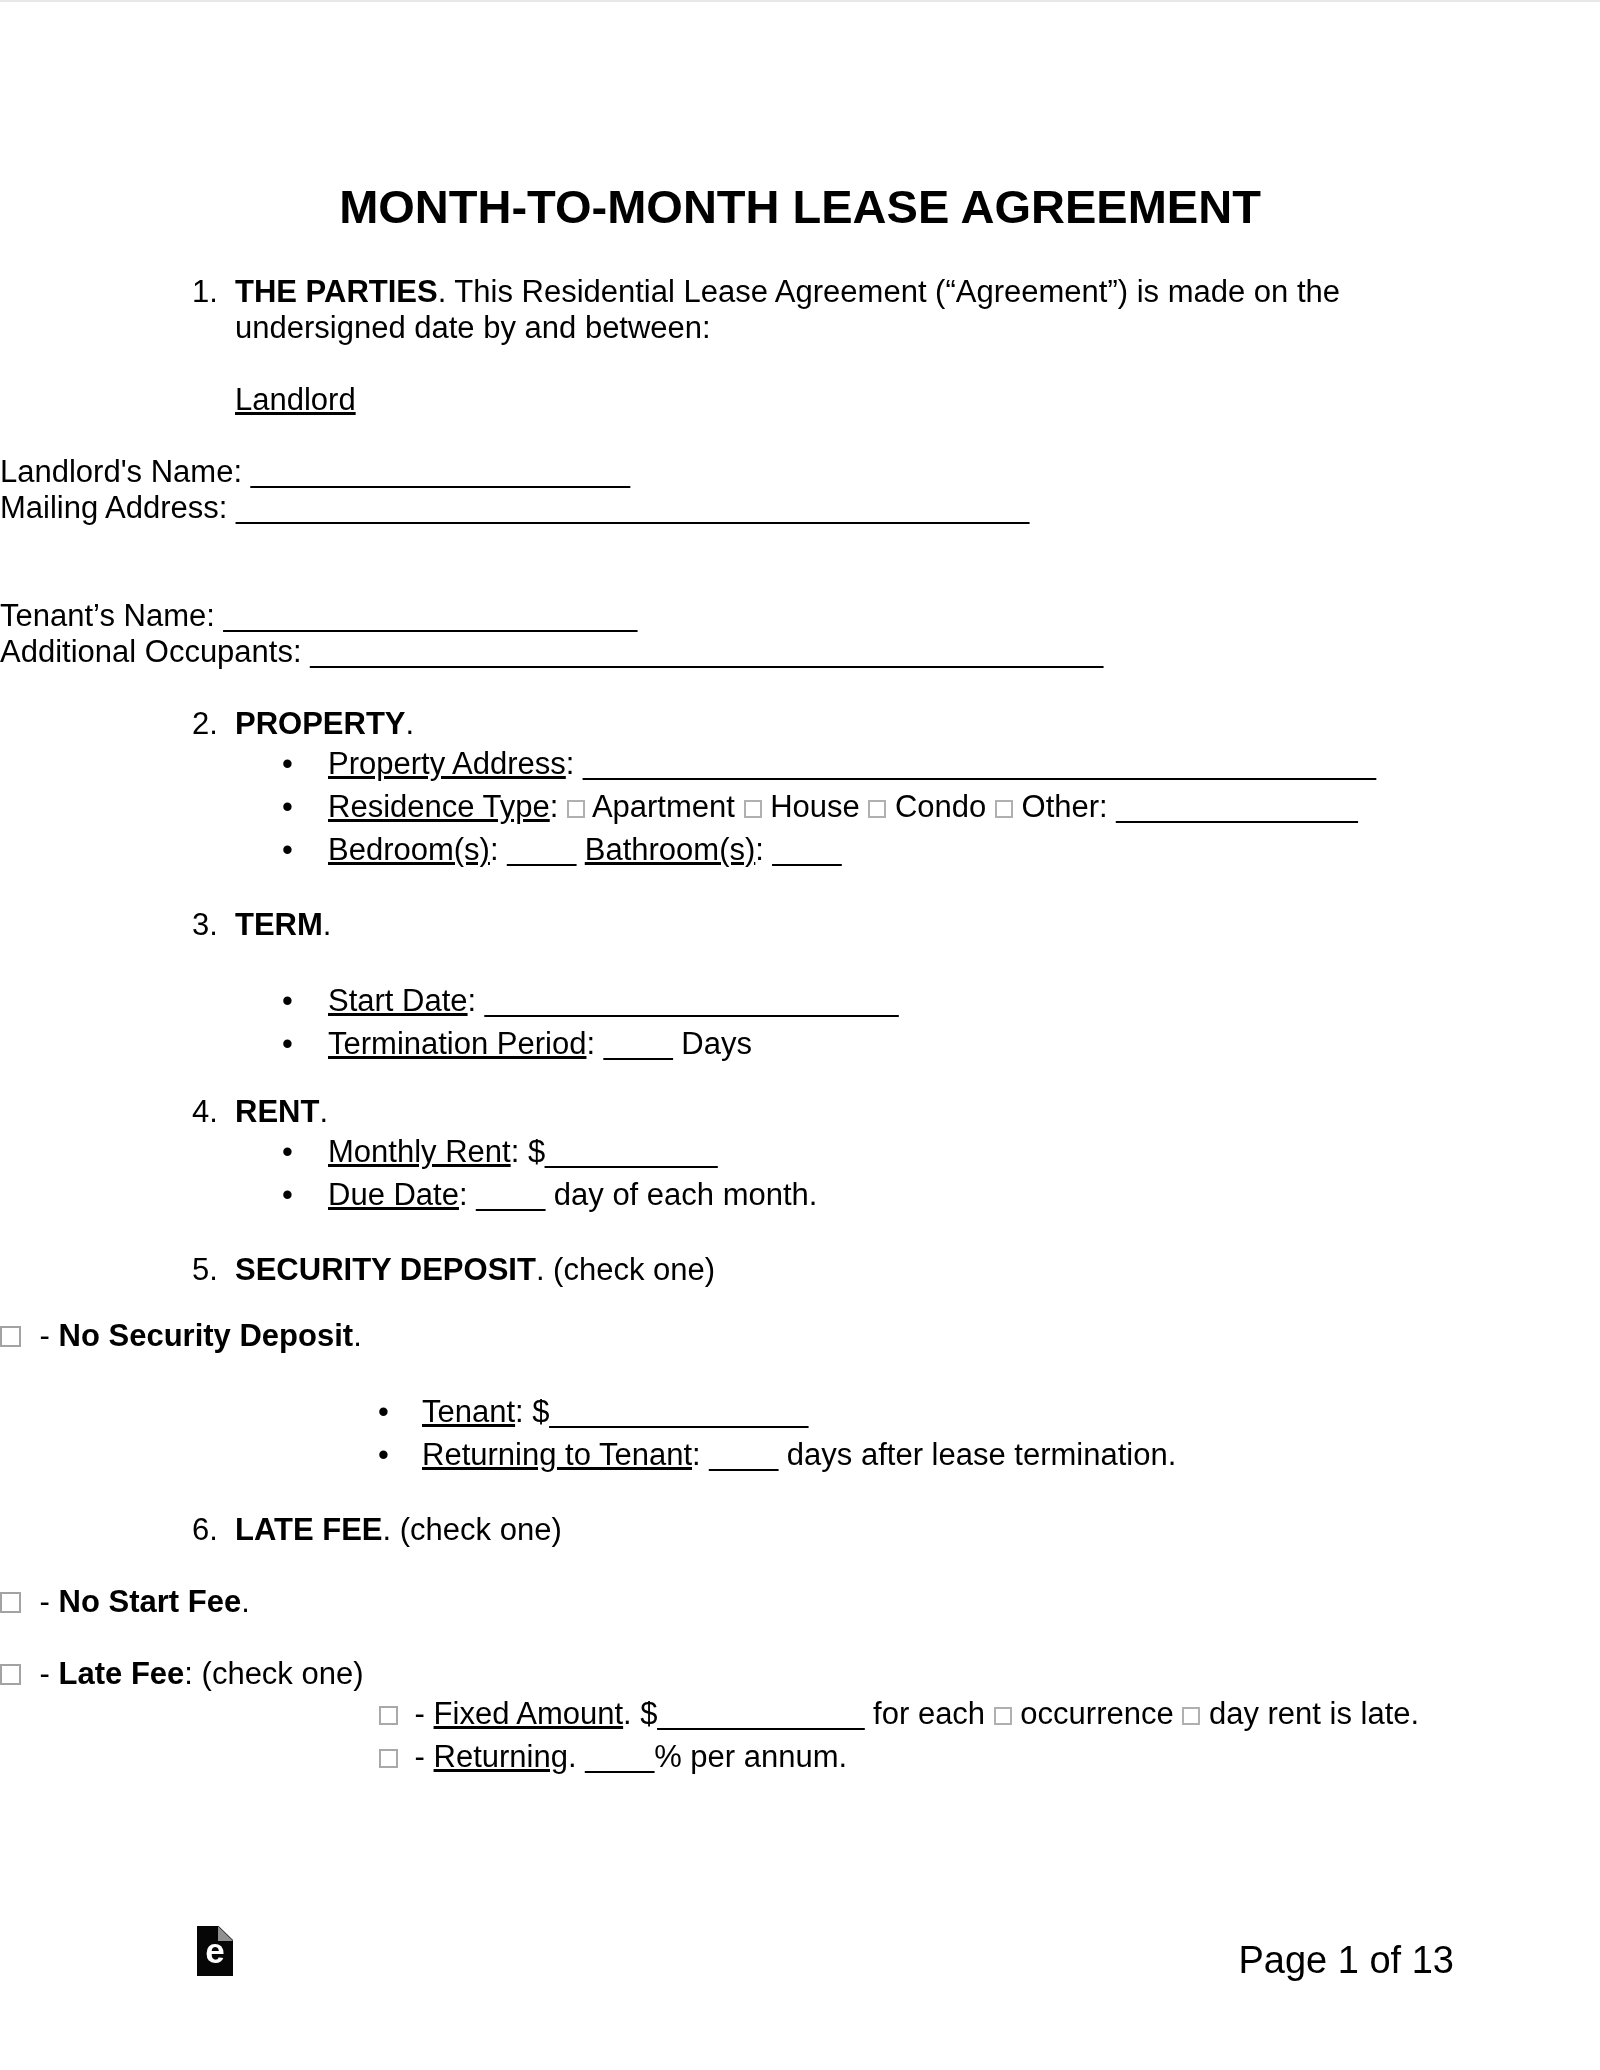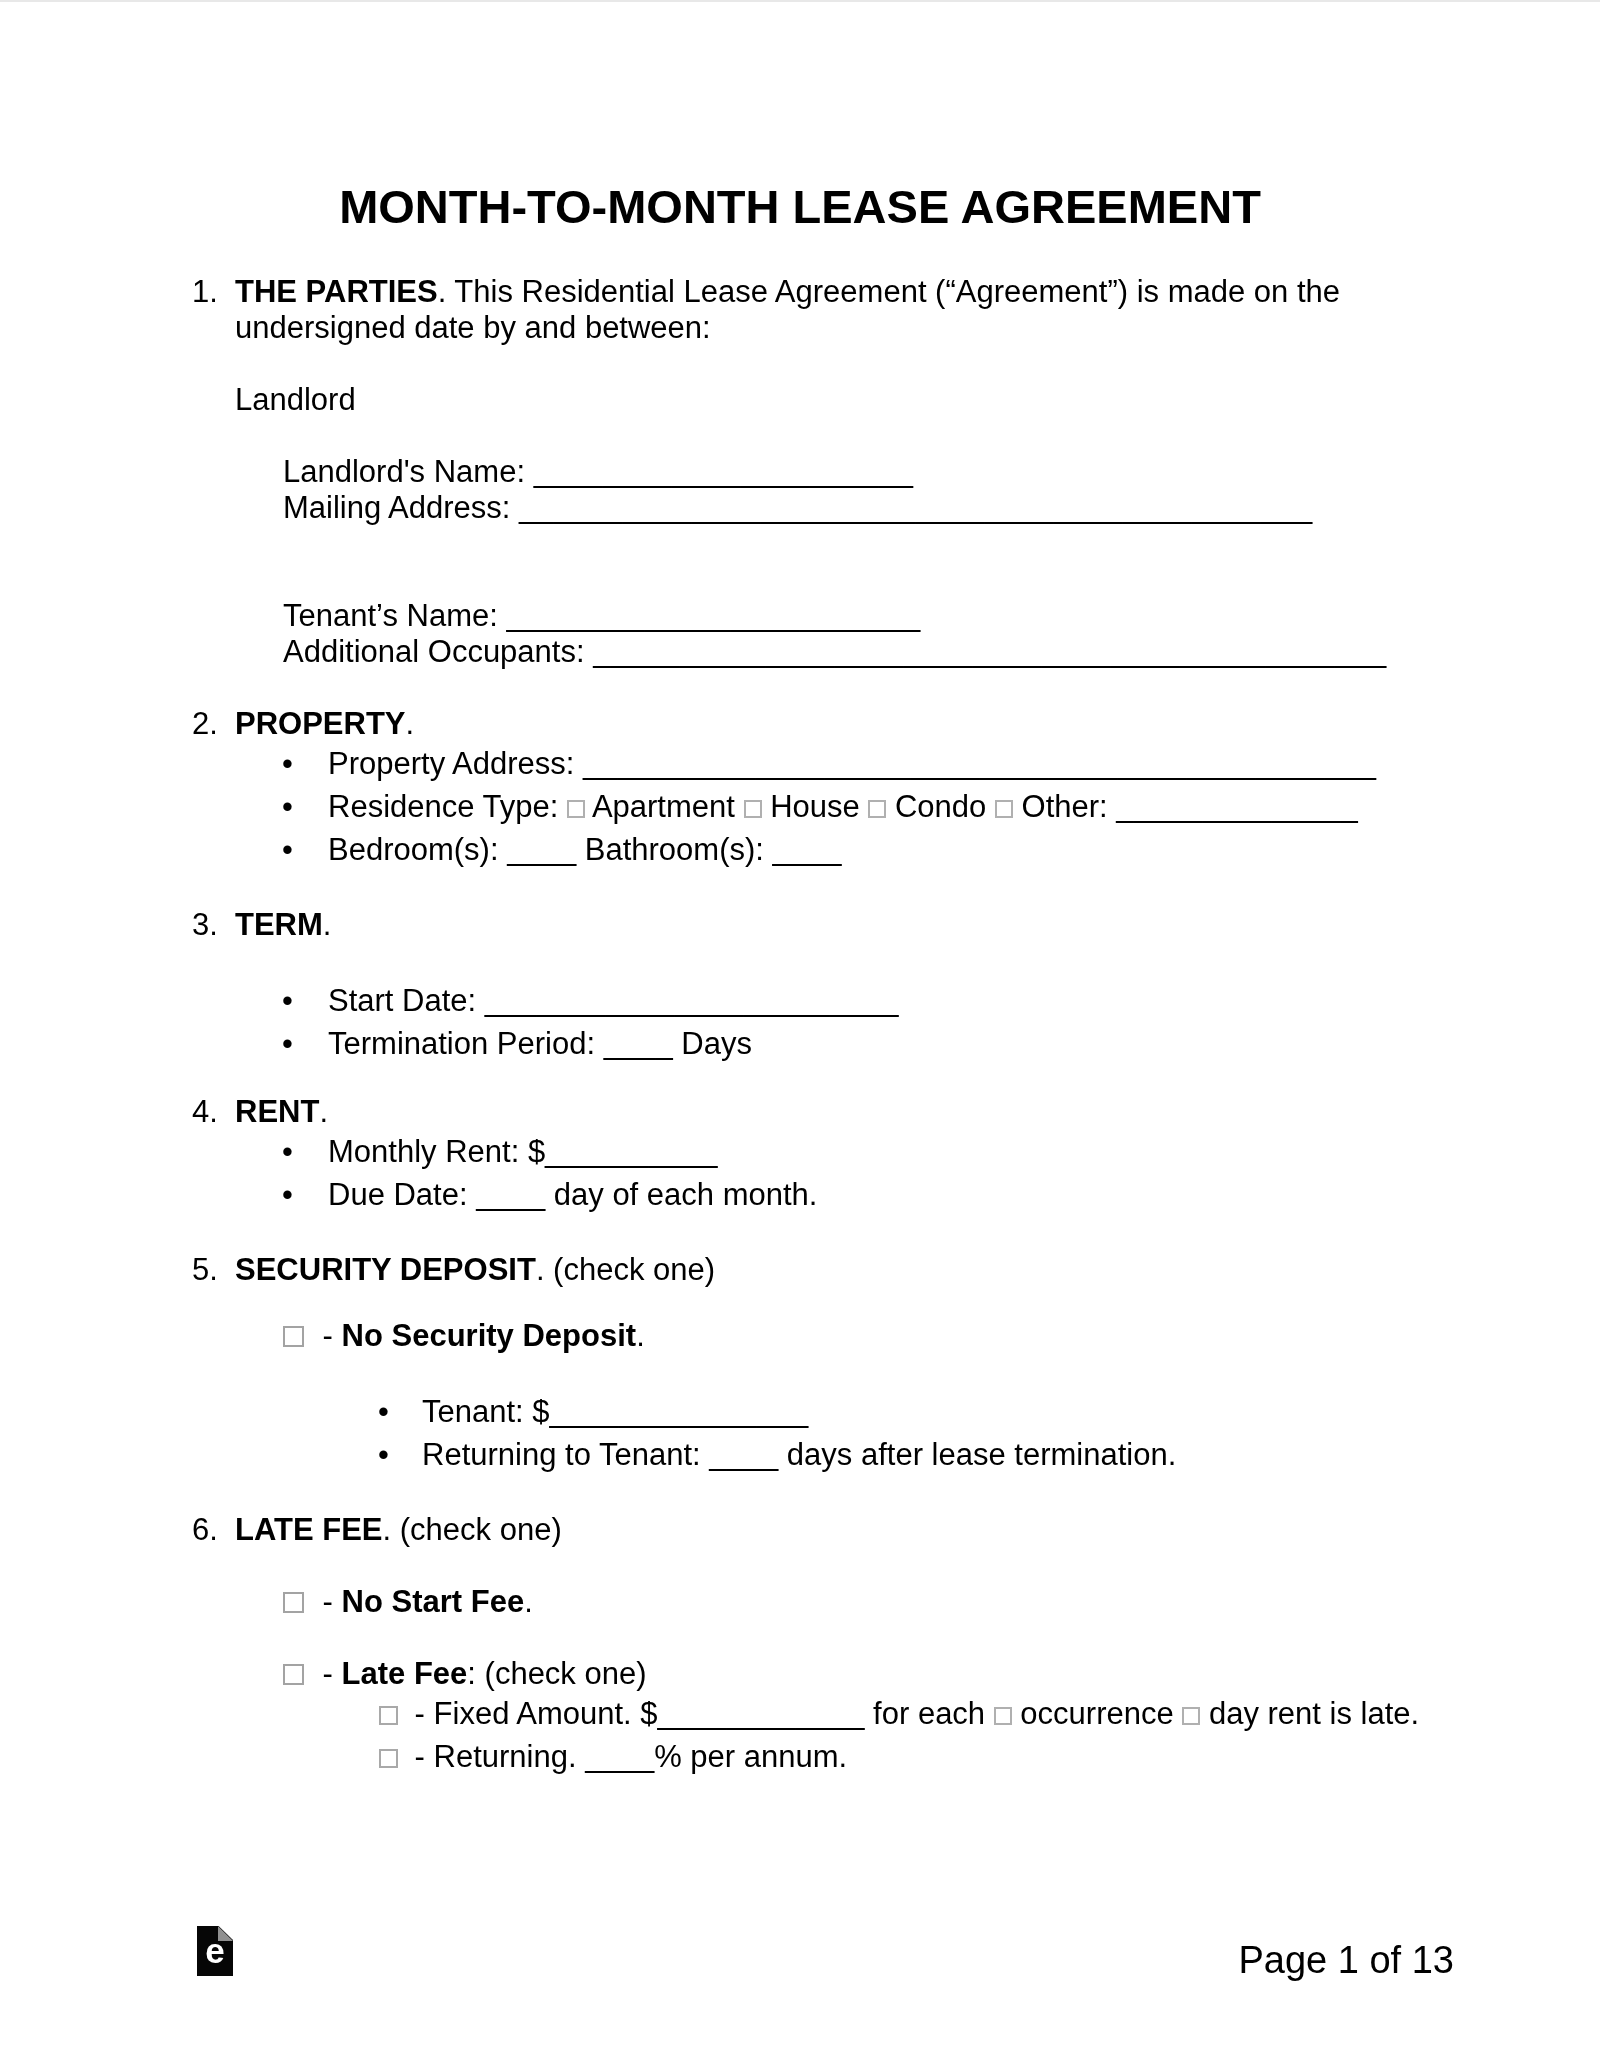--- a/index.html
+++ b/index.html
@@ -13,27 +13,27 @@
     color:#000;
     overflow:hidden;
   }
   .content{padding-top:180px;}
   .title{
     text-align:center;
     font-weight:bold;
     font-size:47px;line-height:50px;
   }
   .b{font-weight:bold;}
-  .u{}
+  .u{text-decoration:underline;}
   
   .h{position:relative;padding-left:235px;}
   .h .num{position:absolute;left:192px;}
   .para{max-width:1355px;box-sizing:border-box;}
   .ind1{padding-left:235px;}
-  .ind2{padding-left:283px;}
+  .ind2{}
   
   .bl{position:relative;padding-left:328px;line-height:43px;}
   .bl::before{content:"\2022";position:absolute;left:282px;}
   
   .bl2{position:relative;padding-left:422px;line-height:43px;}
   .bl2::before{content:"\2022";position:absolute;left:378px;}
   
   .sub{padding-left:379px;line-height:43px;}
   
   .cb{display:inline-block;width:17px;height:17px;border:2px solid #a3a3a3;background:#fff;vertical-align:-1px;margin-right:10px;}

